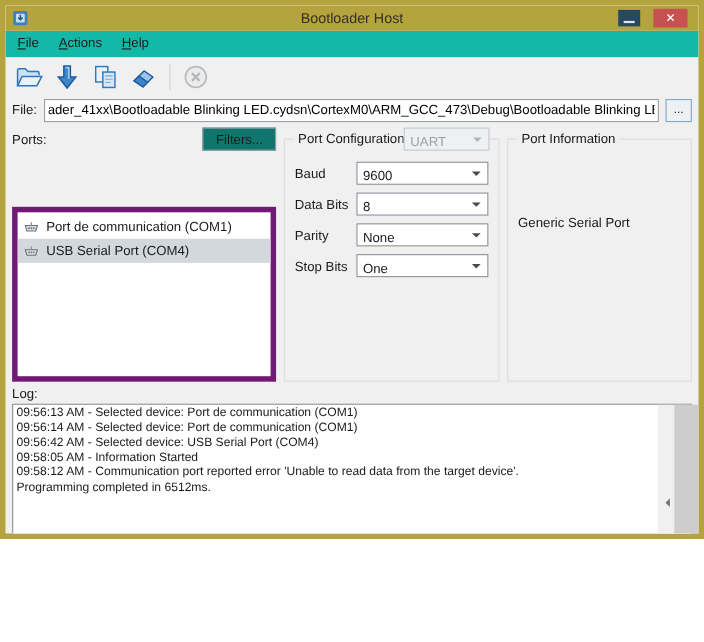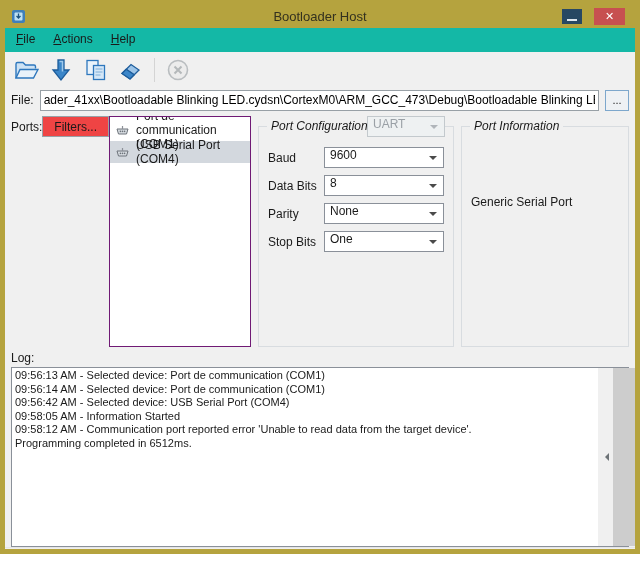--- a/index.html
+++ b/index.html
@@ -1,20 +1,20 @@
 <!DOCTYPE html>
 <html><head>
 <meta charset="utf-8">
 <style>
   * { margin:0; padding:0; box-sizing:border-box; }
   html,body { background:#ffffff; }
   body { font-family:"Liberation Sans", sans-serif; font-size:12px; color:#1a1a1a; }
 
   .window {
-    width:640px; height:554px;
+    width:640px; height:490px;
     border:5px solid #b5a33e;
     background:#f0f0f0;
     display:flex; flex-direction:column;
     position:relative;
     overflow:hidden;
   }
 
   
   .titlebar {
     flex:0 0 23px;
@@ -56,49 +56,49 @@
     font-family:"Liberation Sans", sans-serif; font-size:12px; padding:0 3px; outline:none;
   }
   .browse-btn {
     width:24px; height:21px; border:1px solid #7da7cc; background:#eef1f4;
     display:flex; align-items:center; justify-content:center; font-size:11px; cursor:default;
   }
 
   
   .main { flex:0 0 231px; display:flex; gap:7px; padding:0 6px; align-items:stretch; }
 
-  .ports-col { width:240px; display:flex; }
+  .ports-col { width:240px; display:flex; flex-direction:column; }
   .ports-head { height:24px; display:flex; justify-content:space-between; align-items:center; padding-bottom:3px; }
   .filters-btn {
-    height:21px; padding:0 11px; border:1px solid #98a0a6; background:#ef4444;
+    height:21px; padding:0 11px; border:1px solid #98a0a6; background:#0f766e;
     font-size:12px; display:flex; align-items:center; cursor:default;
   }
-  .ports-list { flex:1; background:#fff; border:1px solid #701a75; overflow:hidden; padding-top:2px; }
+  .ports-list { flex:1; background:#fff; border:5px solid #701a75; overflow:hidden; padding-top:2px;margin-top:48px; }
   .port-item { display:flex; align-items:center; gap:6px; height:22px; padding:0 5px; cursor:default; }
   .port-item.selected { background:#d3d8de; }
   .port-icon { width:15px; height:13px; flex:0 0 auto; }
 
   .groupbox {
     border:1px solid #d8dce0; position:relative;
     margin-top:10px; height:calc(100% - 10px);
     padding:20px 9px 8px;
   }
   .groupbox-title {
     position:absolute; top:-8px; left:8px; background:#f0f0f0; padding:0 4px;
-    font-size:12px; color:#1a1a1a; white-space:nowrap;font-style:italic;
+    font-size:12px; color:#1a1a1a; white-space:nowrap;
   }
   .config-group { width:196px; }
   .info-group { flex:1; }
   .info-text { font-size:12px;margin-top:48px; }
 
   .field-row { display:flex; align-items:center; margin-bottom:7px; }
   .field-label { width:56px; font-size:12px; }
   .combo {
     flex:1; height:21px; border:1px solid #8a9099; background:#fff;
-    display:flex; align-items:flex-start; padding:0 6px 0 5px; position:relative; cursor:default;
+    display:flex; align-items:flex-end; padding:0 6px 0 5px; position:relative; cursor:default;
   }
   .combo::after {
     content:""; position:absolute; right:6px; top:8px;
     border:4px solid transparent; border-top-color:#4a4a4a;
   }
   .combo.disabled {
     background:#eef1f2; color:#9aa0a6; border-color:#c3c9cd;
   }
   .combo.disabled::after { border-top-color:#b0b5ba; }
   .transport-combo {

